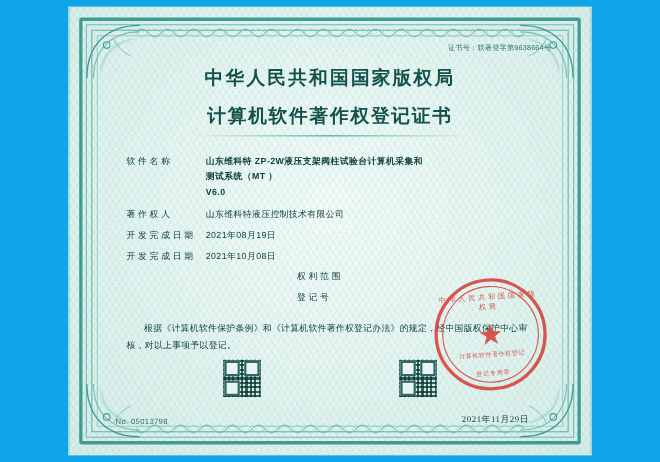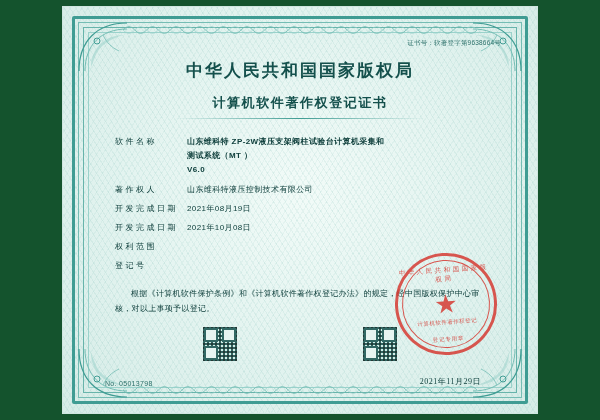--- a/index.html
+++ b/index.html
@@ -11,21 +11,21 @@
     width: 600px;
     height: 420px;
     font-family: "Liberation Sans", sans-serif;
     overflow: hidden;
   }
 
   .page {
     position: relative;
     width: 600px;
     height: 420px;
-    background: #14532d;
+    background: #0ea5e9;
   }
 
   
   .cert {
     position: absolute;
     left: 63px;
     top: 7px;
     width: 474px;
     height: 406px;
     background: #e9f6f3;
@@ -118,21 +118,21 @@
     font-family: "DejaVu Serif", "Liberation Serif", serif;
     font-size: 17px;
     font-weight: 700;
     color: #14504c;
     letter-spacing: 2px;
   }
   .title-sub {
     text-align: center;
     margin-top: 12px;
     font-family: "DejaVu Serif", "Liberation Serif", serif;
-    font-size: 13px;
+    font-size: 17px;
     font-weight: 700;
     color: #14504c;
     letter-spacing: 1.6px;
   }
   .title-rule {
     width: 250px;
     height: 1px;
     margin: 6px auto 0;
     background: linear-gradient(to right, rgba(63,156,147,0), #3f9c93, rgba(63,156,147,0));
   }
@@ -142,20 +142,21 @@
     margin-left: 18px;
     margin-right: 6px;
   }
   .field {
     display: flex;
     align-items: flex-start;
     margin-bottom: 6px;
     font-size: 8px;
     color: #10403d;
     line-height: 13px;
+    justify-content: center;
   }
   .field .label {
     width: 72px;
     flex: 0 0 72px;
     letter-spacing: 2.5px;
     color: #10403d;
     white-space: nowrap;
   }
   .field .value {
     flex: 1;

